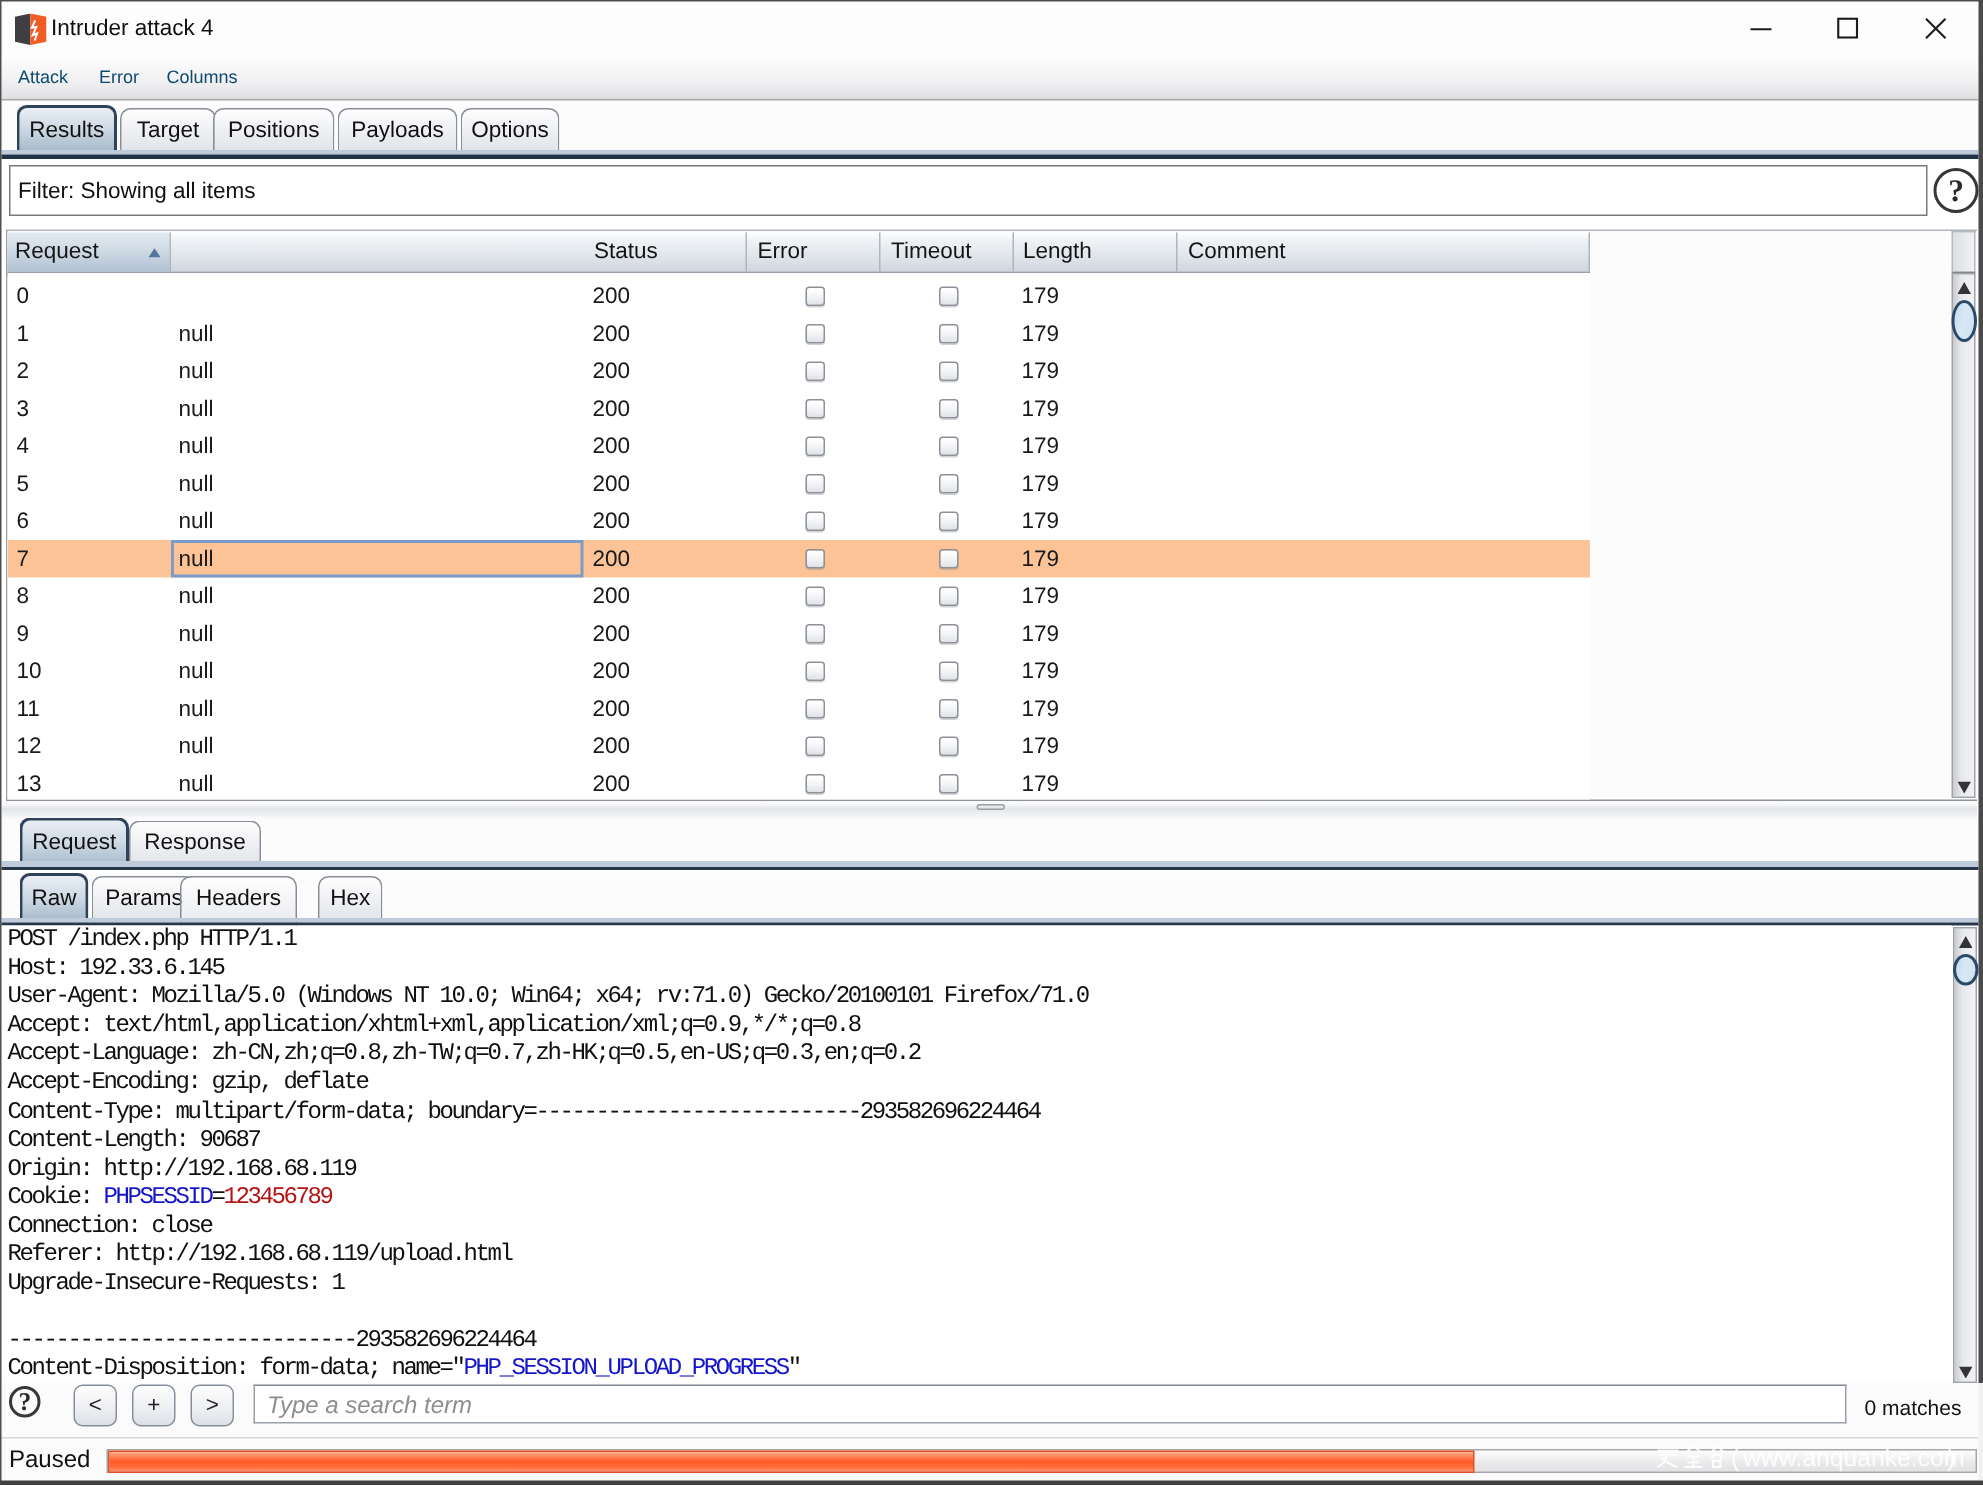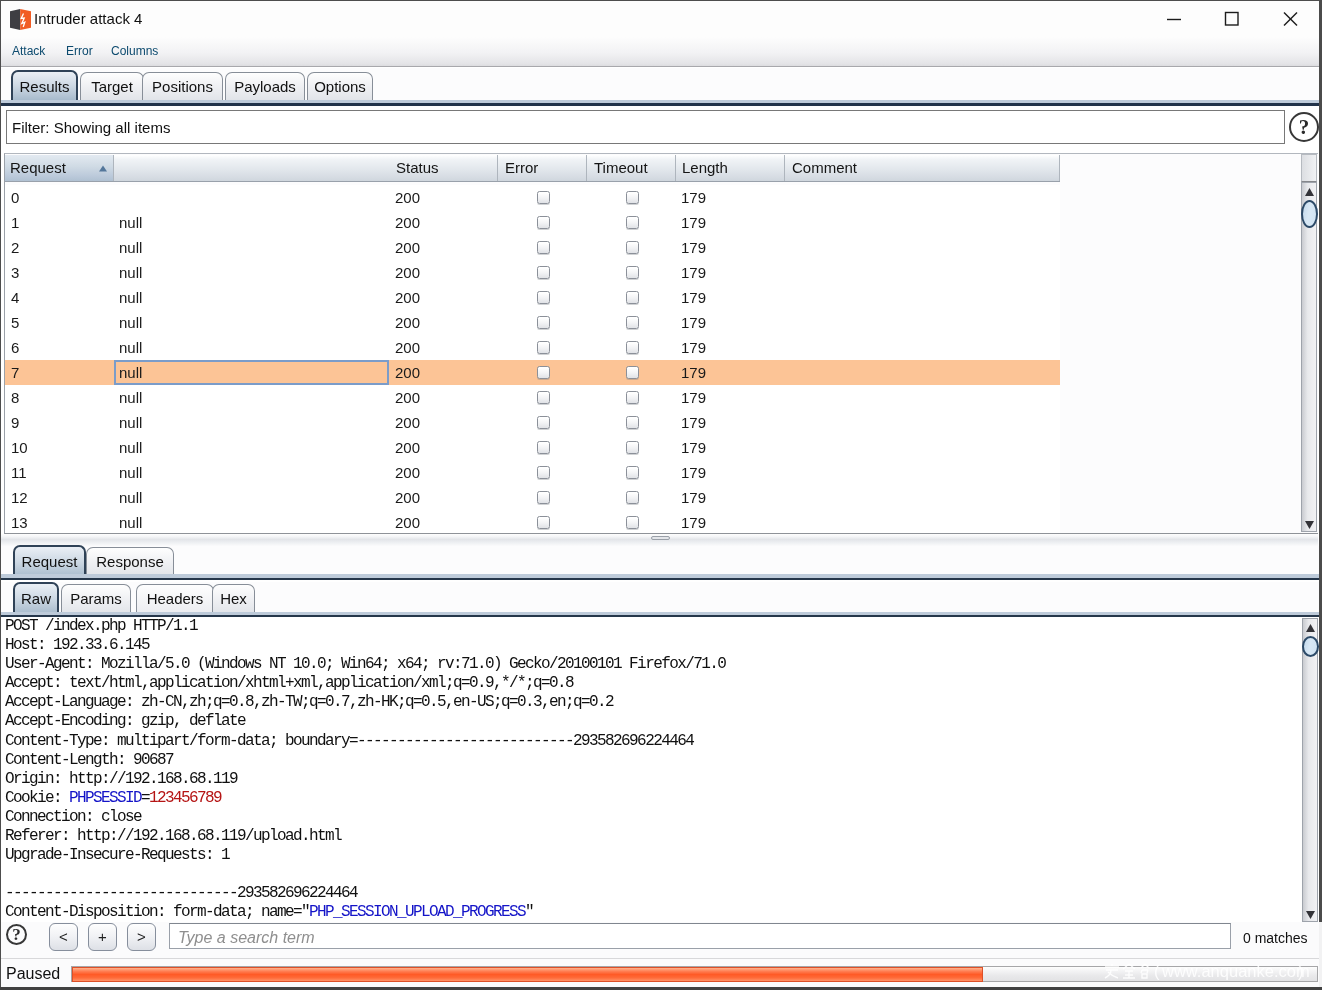--- a/index.html
+++ b/index.html
@@ -242,21 +242,21 @@
     <div id="grip"></div>
   </div>
 <div class="abs" id="rrzone"></div>
 <div class="tab sel" style="left:13px;top:545px;width:73px;height:33px;line-height:29px">Request</div>
 <div class="tab" style="left:86px;top:547px;width:88px;height:31px;line-height:27px">Response</div>
 <div class="abs" id="strip2a"></div>
 <div class="abs" id="strip2b"></div>
 <div class="abs" id="rawzone"></div>
 <div class="tab sel" style="left:13px;top:582px;width:46px;height:33px;line-height:29px">Raw</div>
 <div class="tab" style="left:61px;top:584px;width:70px;height:31px;line-height:28px">Params</div>
-<div class="tab" style="left:136px;top:584px;width:78px;height:48px;line-height:28px">Headers</div>
+<div class="tab" style="left:120px;top:584px;width:78px;height:48px;line-height:28px">Headers</div>
 <div class="tab" style="left:212px;top:584px;width:43px;height:31px;line-height:28px">Hex</div>
 <div class="abs" id="strip3a"></div>
 <div class="abs" id="strip3b"></div>
 <div class="abs" id="editor">
     <pre>POST /index.php HTTP/1.1
 Host: 192.33.6.145
 User-Agent: Mozilla/5.0 (Windows NT 10.0; Win64; x64; rv:71.0) Gecko/20100101 Firefox/71.0
 Accept: text/html,application/xhtml+xml,application/xml;q=0.9,*/*;q=0.8
 Accept-Language: zh-CN,zh;q=0.8,zh-TW;q=0.7,zh-HK;q=0.5,en-US;q=0.3,en;q=0.2
 Accept-Encoding: gzip, deflate

